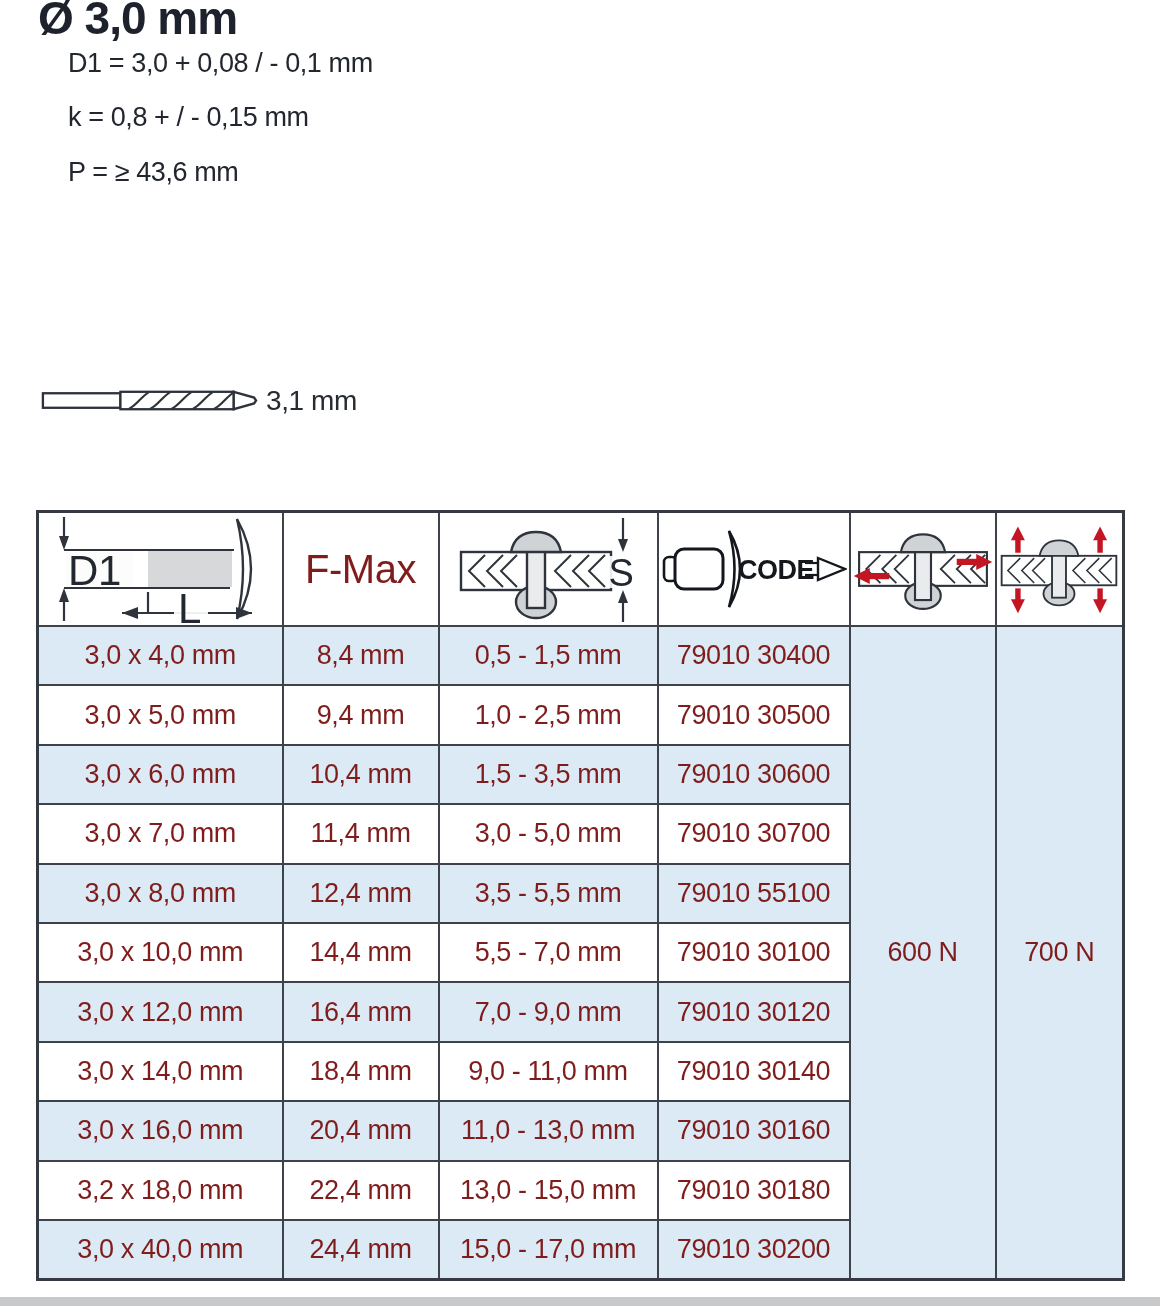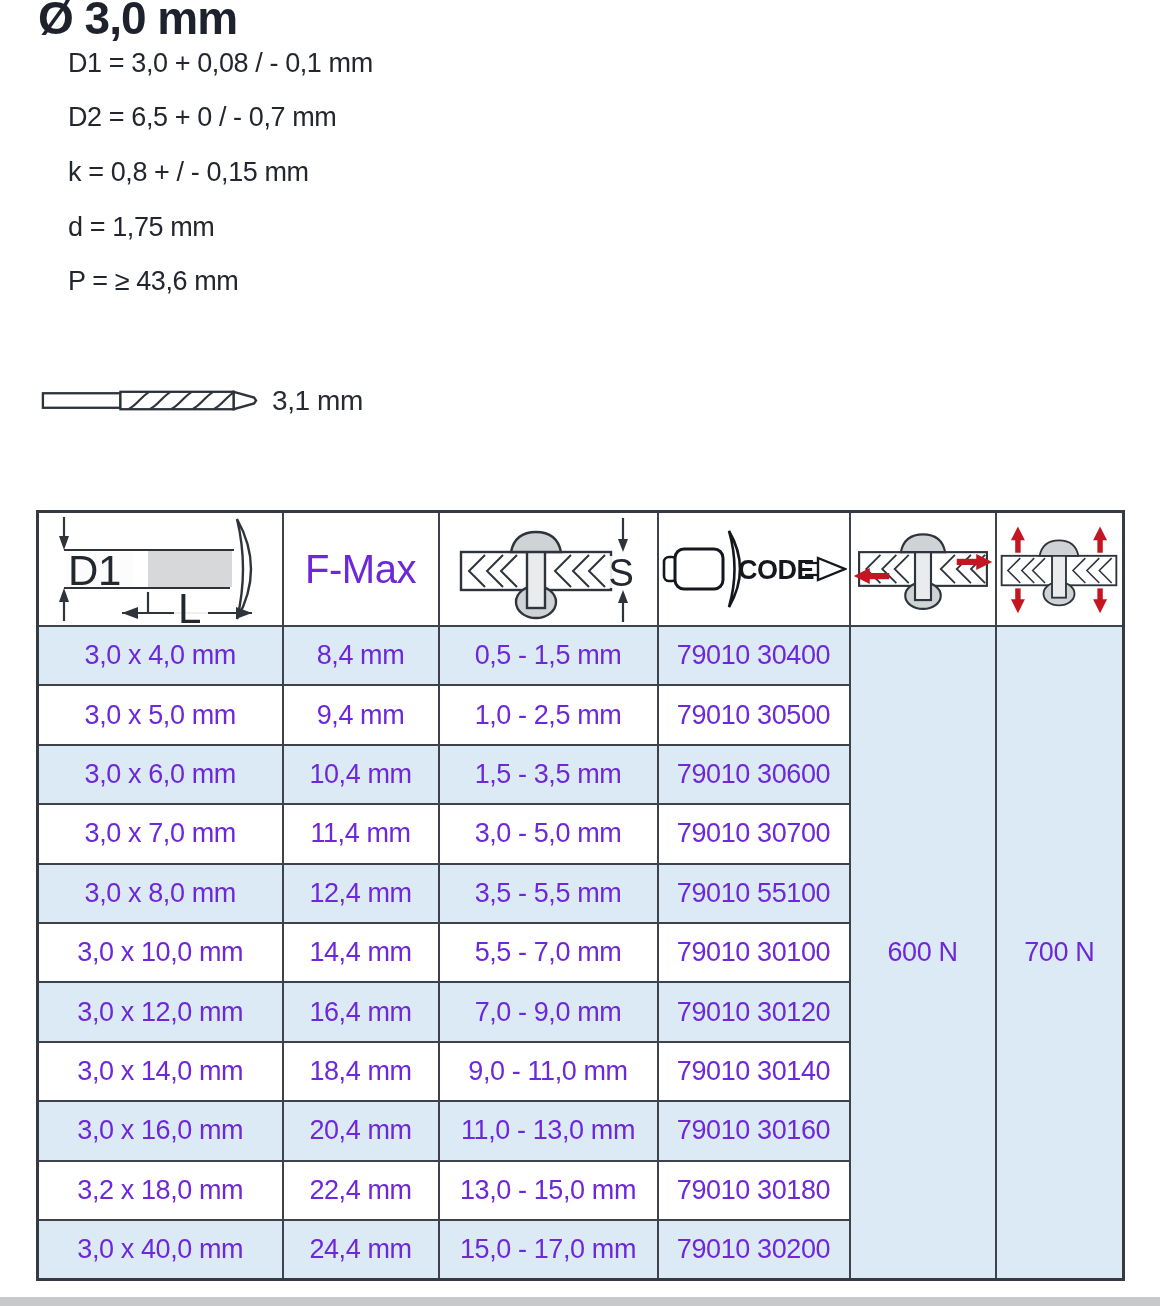--- a/index.html
+++ b/index.html
@@ -17,34 +17,34 @@
     position:absolute; left:38px; top:-9px;
     font-size:46px; font-weight:700; letter-spacing:-1px; color:#1d222c;
   }
   .specs { position:absolute; left:40px; top:36px;margin-left:28px; }
   .spec-line {
     height:54.6px; display:flex; align-items:center;
     font-size:27px; letter-spacing:-0.4px; color:#22262e;
   }
   .drill-row {
     position:absolute; left:40px; top:383px;
-    display:flex; align-items:center; gap:14px;text-align:right;
+    display:flex; align-items:center; gap:8px;text-align:right;
   }
   .drill-label { font-size:28px; letter-spacing:-0.4px; }
 
   
   table.riv {
     position:absolute; left:36px; top:510px; width:1086px;
     border-collapse:collapse; table-layout:fixed;
     border:3px solid #363b43;
   }
   table.riv th, table.riv td {
     border:2px solid var(--border,#3e434b);
     text-align:center; vertical-align:middle;
-    font-size:27px; font-weight:400; letter-spacing:-0.4px; color:#6d28d9;
+    font-size:27px; font-weight:400; letter-spacing:-0.4px; color:#7f1d1d;
     background:#ffffff; overflow:hidden;
   }
   thead tr { height:114px; }
   tbody tr { height:59.4px; }
   tbody tr.stripe td { background:var(--stripe,#dceaf5); }
   td.merged { background:#e0ecf6; font-size:28px; }
   th .fmax { font-size:40px; font-weight:400; letter-spacing:-0.5px; }
 
   .icon-wrap { display:flex; align-items:center; justify-content:center; height:100%; }
 
@@ -56,23 +56,21 @@
 </style>
 </head>
 <body>
 
 <div class="page">
 
   <h1 class="title">Ø 3,0 mm</h1>
 
   <div class="specs">
     <div class="spec-line">D1 = 3,0 + 0,08 / - 0,1 mm</div>
-    <div class="spec-line">D2 = 6,5 + 0 / - 0,7 mm</div>
     <div class="spec-line">k = 0,8  + / - 0,15 mm</div>
-    <div class="spec-line">d = 1,75 mm</div>
     <div class="spec-line">P = ≥ 43,6 mm</div>
   </div>
 
   <div class="drill-row">
     <svg width="218" height="36" viewBox="0 0 225 36">
       <g stroke="#2e333b" stroke-width="2.4" fill="#ffffff">
         <rect x="3" y="10" width="80" height="15"></rect>
         <rect x="83" y="8.5" width="117" height="18"></rect>
         <polygon points="200,8.5 221,14.5 223,17.5 221,20.5 200,26.5"></polygon>
       </g>

